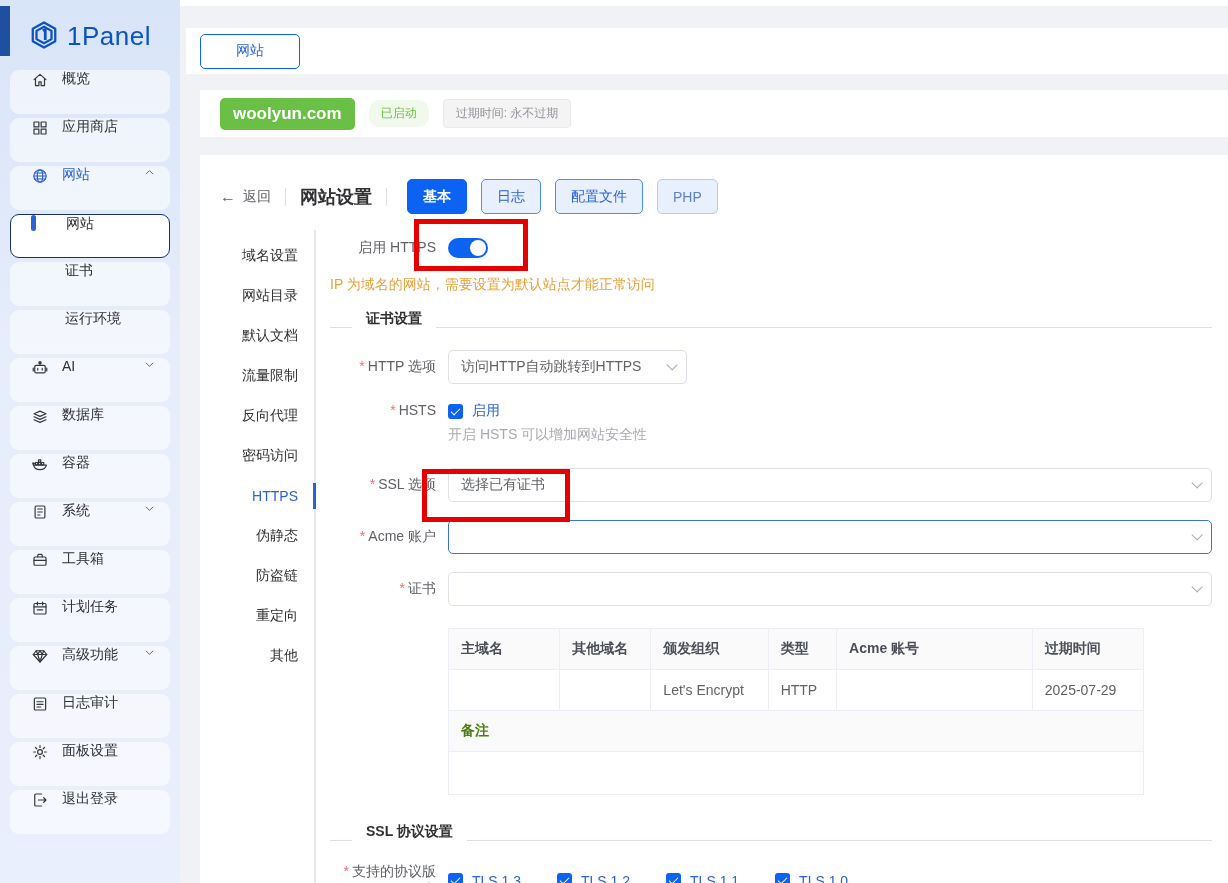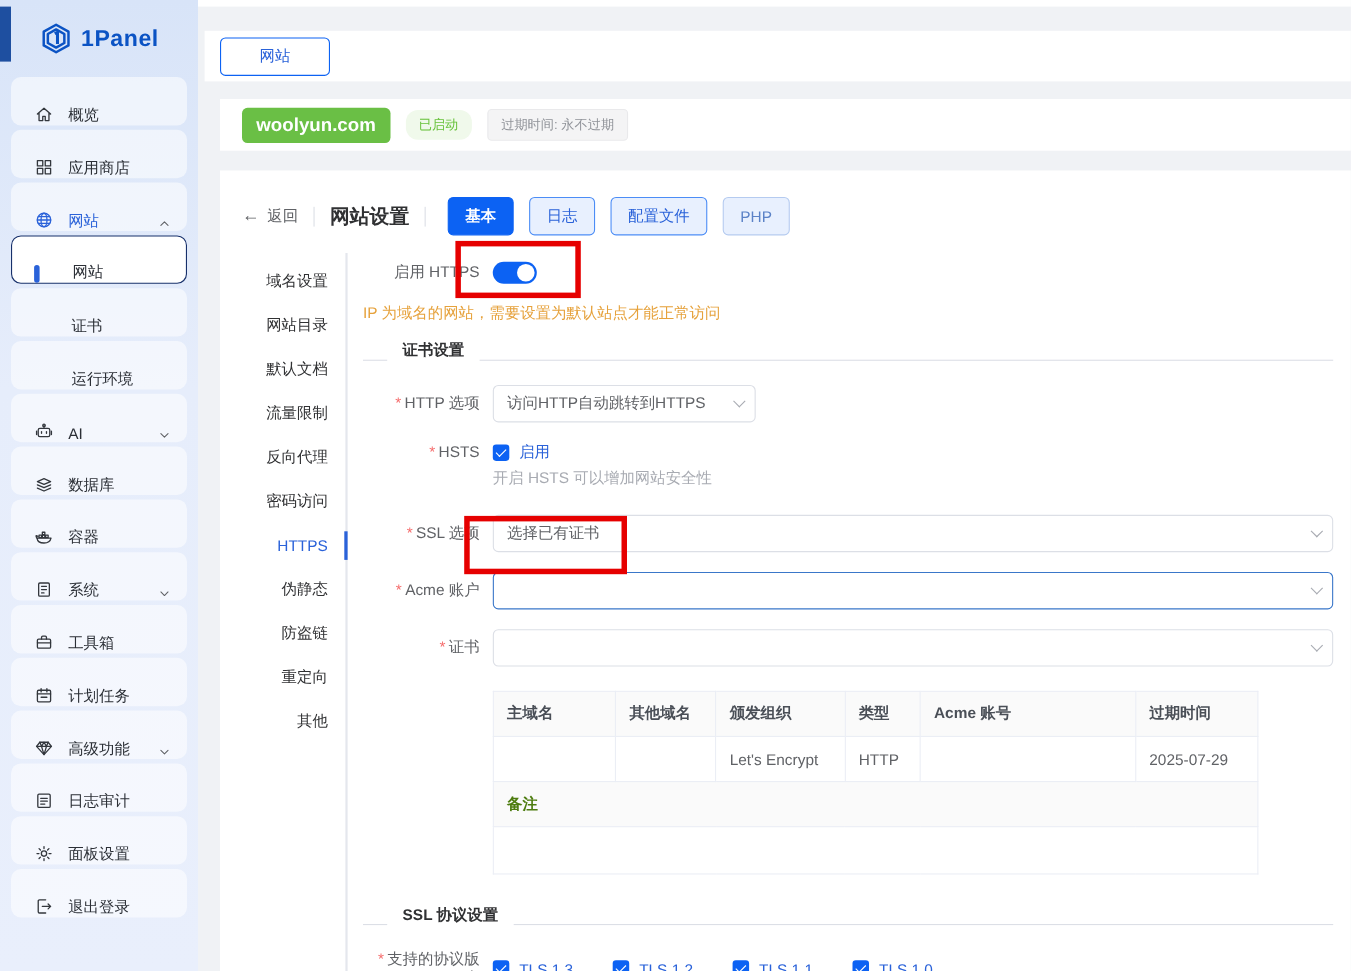--- a/index.html
+++ b/index.html
@@ -5,22 +5,22 @@
   * { margin:0; padding:0; box-sizing:border-box; }
   html,body { width:1228px; height:883px; overflow:hidden; }
   body { font-family:"Liberation Sans","DejaVu Sans",sans-serif; background:#f0f2f5; position:relative; font-size:14px; color:#303133; }
 
   .app { display:flex; width:1228px; height:883px; }
 
   
   .sidebar { width:180px; height:883px; background:linear-gradient(180deg,#d8e4f8 0%,#e6edfb 40%,#e9effc 100%); position:relative; flex:0 0 180px; overflow:hidden; }
   .corner-strip { position:absolute; left:0; top:6px; width:10px; height:50px; background:#1e4fa0; }
   .logo { height:66px; display:flex; align-items:center; justify-content:center; gap:8px; padding-top:6px; cursor:pointer; }
-  .logo-text { font-size:21px; font-weight:700; color:#0b53c4; letter-spacing:.5px; }
-  .nav-item { height:44px; margin:4px 10px; border-radius:9px; background:rgba(255,255,255,.55); display:flex; align-items:flex-end; padding:0 14px 0 20px; cursor:pointer; color:#2b2f36; }
+  .logo-text { font-size:26px; font-weight:400; color:#0b53c4; letter-spacing:.5px; }
+  .nav-item { height:44px; margin:4px 10px; border-radius:9px; background:rgba(255,255,255,.55); display:flex; align-items:flex-start; padding:0 14px 0 20px; cursor:pointer; color:#2b2f36; }
   .nav-item .icon { width:20px; height:20px; display:inline-flex; align-items:center; justify-content:center; margin-right:12px; color:#33373d; }
   .nav-item.blue, .nav-item.blue .icon { color:#2a62d9; }
   .nav-item .chev { margin-left:auto; color:#606266; display:inline-flex; }
   .nav-item.sub { padding-left:55px; }
   .nav-item.sub.active { background:#ffffff; border:1.5px solid #17306b; padding-left:20px; }
   .active-bar { width:5px; height:16px; border-radius:3px; background:#2a62d9; margin-right:30px; }
   svg.ic { width:18px; height:18px; stroke:currentColor; fill:none; stroke-width:1.6; stroke-linecap:round; stroke-linejoin:round; }
   svg.chv { width:13px; height:13px; stroke:#606266; fill:none; stroke-width:1.8; stroke-linecap:round; stroke-linejoin:round; }
 
   

